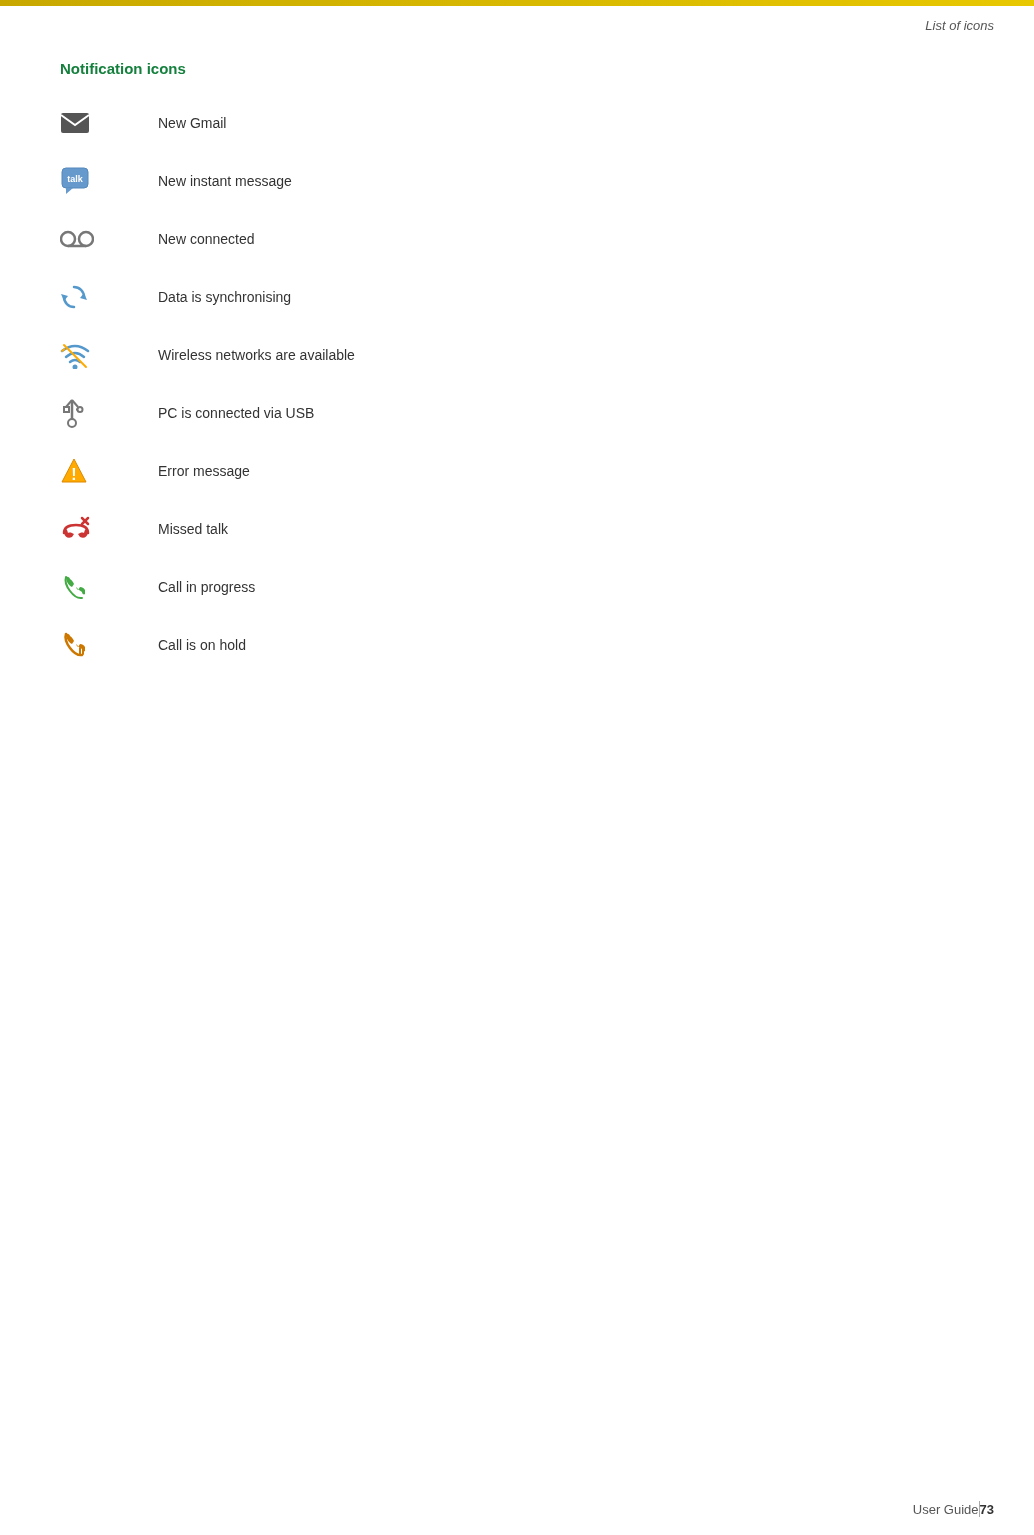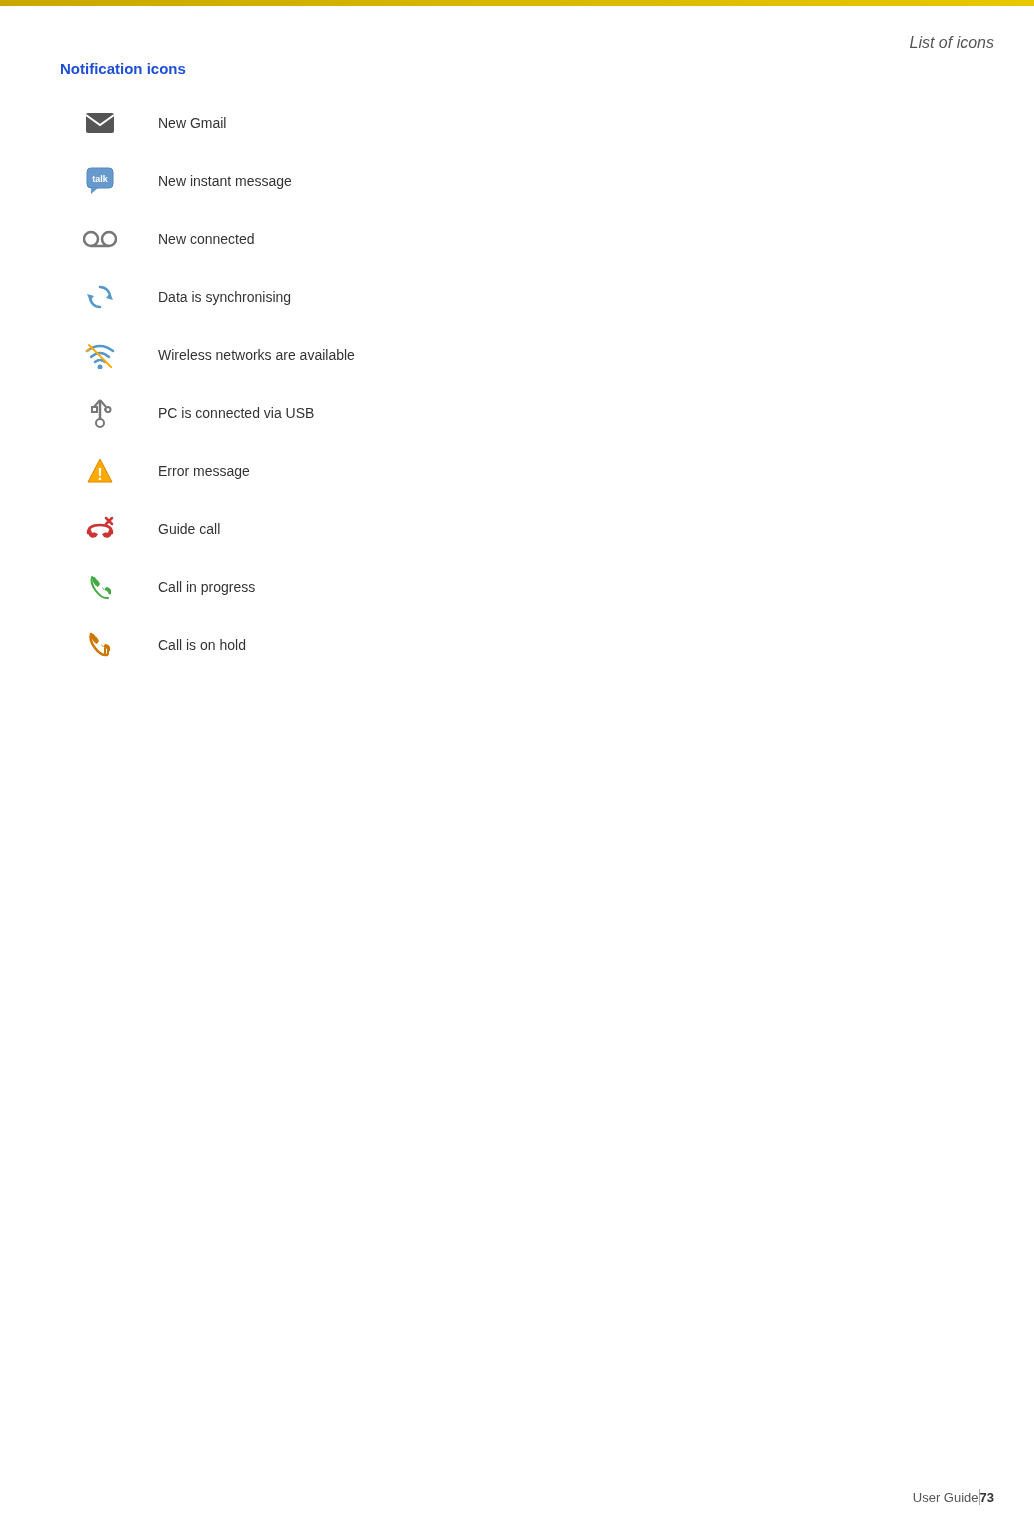--- a/index.html
+++ b/index.html
@@ -21,71 +21,70 @@
       width: 100%;
       height: 6px;
       background: linear-gradient(to right, #c8a800, #e8c800);
       position: absolute;
       top: 0;
       left: 0;
     }
 
     .page-title {
       position: absolute;
-      top: 34px;
+      top: 18px;
       right: 40px;
-      font-size: 16px;
+      font-size: 13px;
       color: #555555;
       font-style: italic;
     }
 
     .content-area {
       position: absolute;
       top: 60px;
       left: 60px;
       right: 60px;
     }
 
     .section-title {
       font-size: 15px;
       font-weight: bold;
-      color: #1d4ed8;
+      color: #15803d;
       margin-bottom: 28px;
     }
 
     .icon-list {
       list-style: none;
       padding: 0;
       margin: 0;
     }
 
     .icon-list li {
       display: flex;
       align-items: center;
       margin-bottom: 22px;
       min-height: 36px;
     }
 
     .icon-cell {
       width: 80px;
       display: flex;
       align-items: center;
-      justify-content: center;
       flex-shrink: 0;
     }
 
     .icon-label {
       font-size: 14px;
       color: #333333;
       margin-left: 18px;
     }
 
     .footer {
       position: absolute;
-      bottom: 30px;
+      bottom: 18px;
       right: 40px;
       display: flex;
       align-items: center;
       font-size: 13px;
       color: #555555;
     }
 
     .footer-divider {
       width: 1px;
       height: 16px;
@@ -198,21 +197,21 @@
     <li>
       <div class="icon-cell">
         <svg width="32" height="28" viewBox="0 0 32 28">
           <path d="M4,18 Q4,10 16,10 Q28,10 28,18" fill="none" stroke="#cc3333" stroke-width="2.5" stroke-linecap="round"></path>
           <path d="M4,18 C5,22 8,24 12,22 L14,19 C12,18 10,17 8,18 C7,14 6,12 4,18" fill="#cc3333"></path>
           <path d="M28,18 C27,22 24,24 20,22 L18,19 C20,18 22,17 24,18 C25,14 26,12 28,18" fill="#cc3333"></path>
           <line x1="22" y1="3" x2="28" y2="9" stroke="#cc3333" stroke-width="2.5" stroke-linecap="round"></line>
           <line x1="28" y1="3" x2="22" y2="9" stroke="#cc3333" stroke-width="2.5" stroke-linecap="round"></line>
         </svg>
       </div>
-      <span class="icon-label">Guide call</span>
+      <span class="icon-label">Missed talk</span>
     </li>
 
     <li>
       <div class="icon-cell">
         <svg width="28" height="28" viewBox="0 0 28 28">
           <path d="M6,4 C6,8 8,12 12,14 L14,11 C13,9 12,7 10,6 C10,5 8,3 6,4 Z" fill="#44aa44"></path>
           <path d="M16,14 C18,16 20,18 22,19 C22,21 24,22 25,21 L25,17 C24,15 22,14 20,14 L18,17 C17,16 16,15 16,14 Z" fill="#44aa44"></path>
           <path d="M6,4 Q4,10 10,18 Q16,26 22,25" fill="none" stroke="#44aa44" stroke-width="2" stroke-linecap="round"></path>
         </svg>
       </div>

